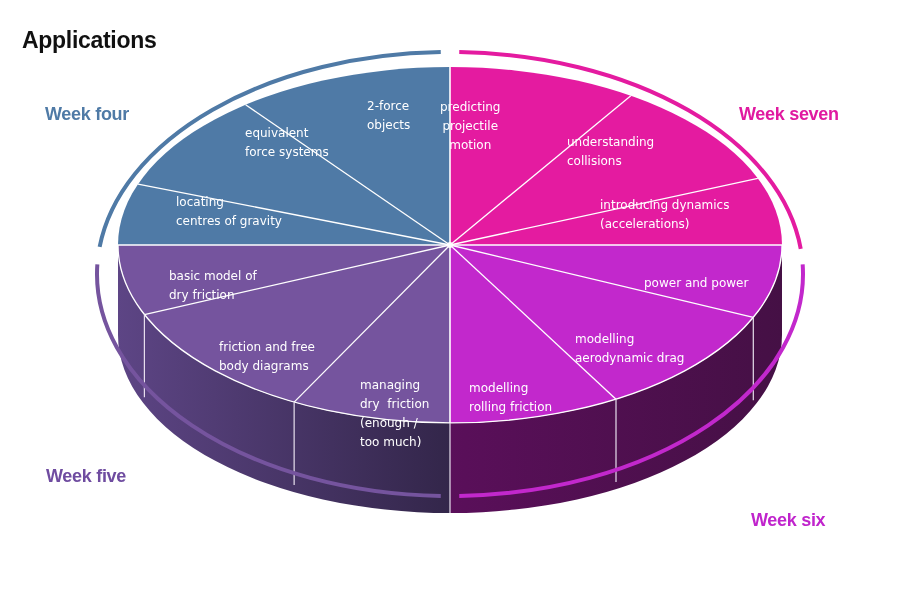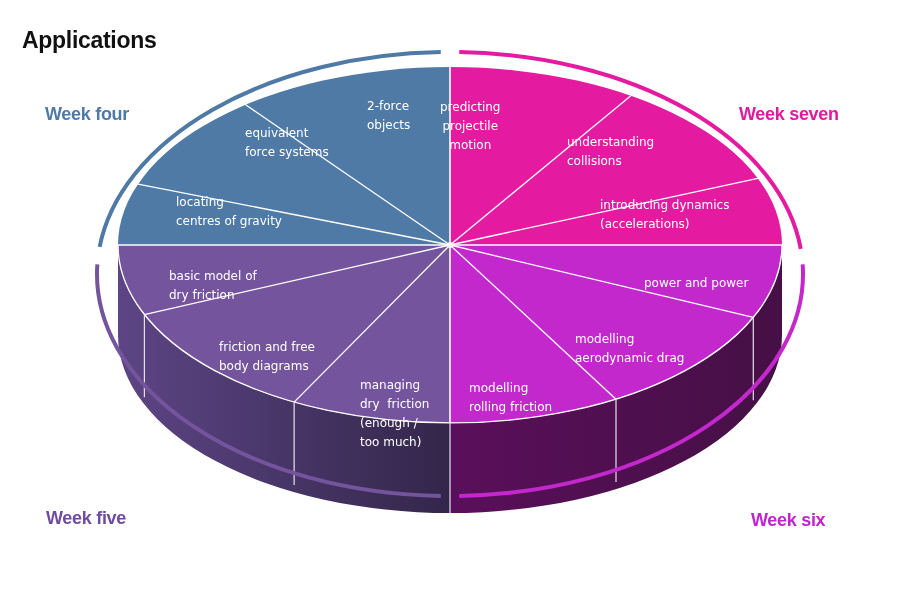--- a/index.html
+++ b/index.html
@@ -60,21 +60,21 @@
         <path d="M459.2404627526792,52.0760738554263 A353,222 0 0 1 800.7308650538354,248.86888654352464" fill="none" stroke="#e41ba0" stroke-width="4" stroke-linecap="butt"></path>
         <path d="M802.6640222183958,264.31649600489555 A353,222 0 0 1 459.2404627526792,495.92392614457367" fill="none" stroke="#c228cc" stroke-width="4" stroke-linecap="butt"></path>
         <path d="M440.75953724732085,495.92392614457367 A353,222 0 0 1 97.33597778160419,264.3164960048953" fill="none" stroke="#75549e" stroke-width="4" stroke-linecap="butt"></path>
       </g>
   </svg>
 
   <div class="title">Applications</div>
 
   <div class="week" style="left:45px;top:104px;color:#4f7aa6;">Week four</div>
   <div class="week" style="left:739px;top:104px;color:#e01aa0;">Week seven</div>
-  <div class="week" style="left:46px;top:466px;color:#6f4ca0;margin-top:42px;">Week five</div>
+  <div class="week" style="left:46px;top:466px;color:#6f4ca0;">Week five</div>
   <div class="week" style="left:751px;top:466px;color:#c024cc;margin-top:44px;">Week six</div>
 
   
   <div class="seg-label" style="left:367px;top:97px;">2-force
 objects</div>
   <div class="seg-label" style="left:245px;top:124px;">equivalent
 force systems</div>
   <div class="seg-label" style="left:176px;top:193px;">locating
 centres of gravity</div>
 

